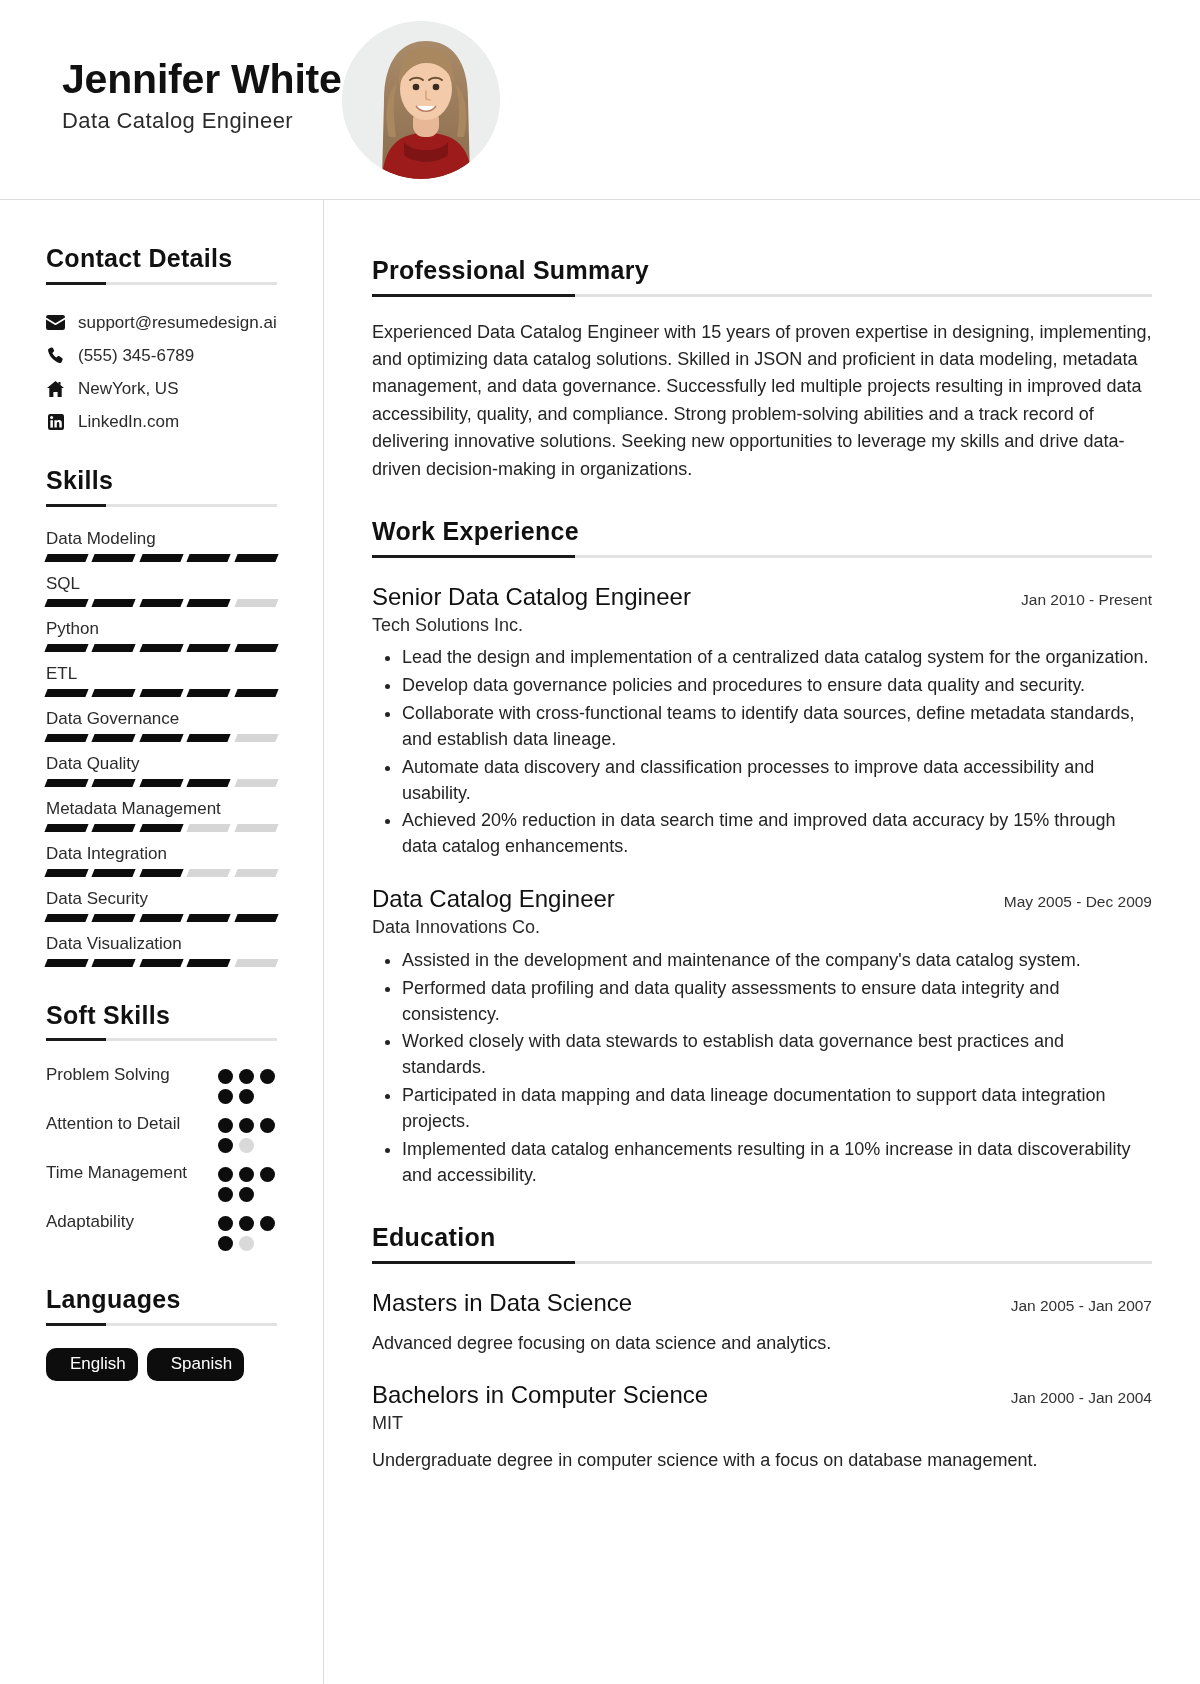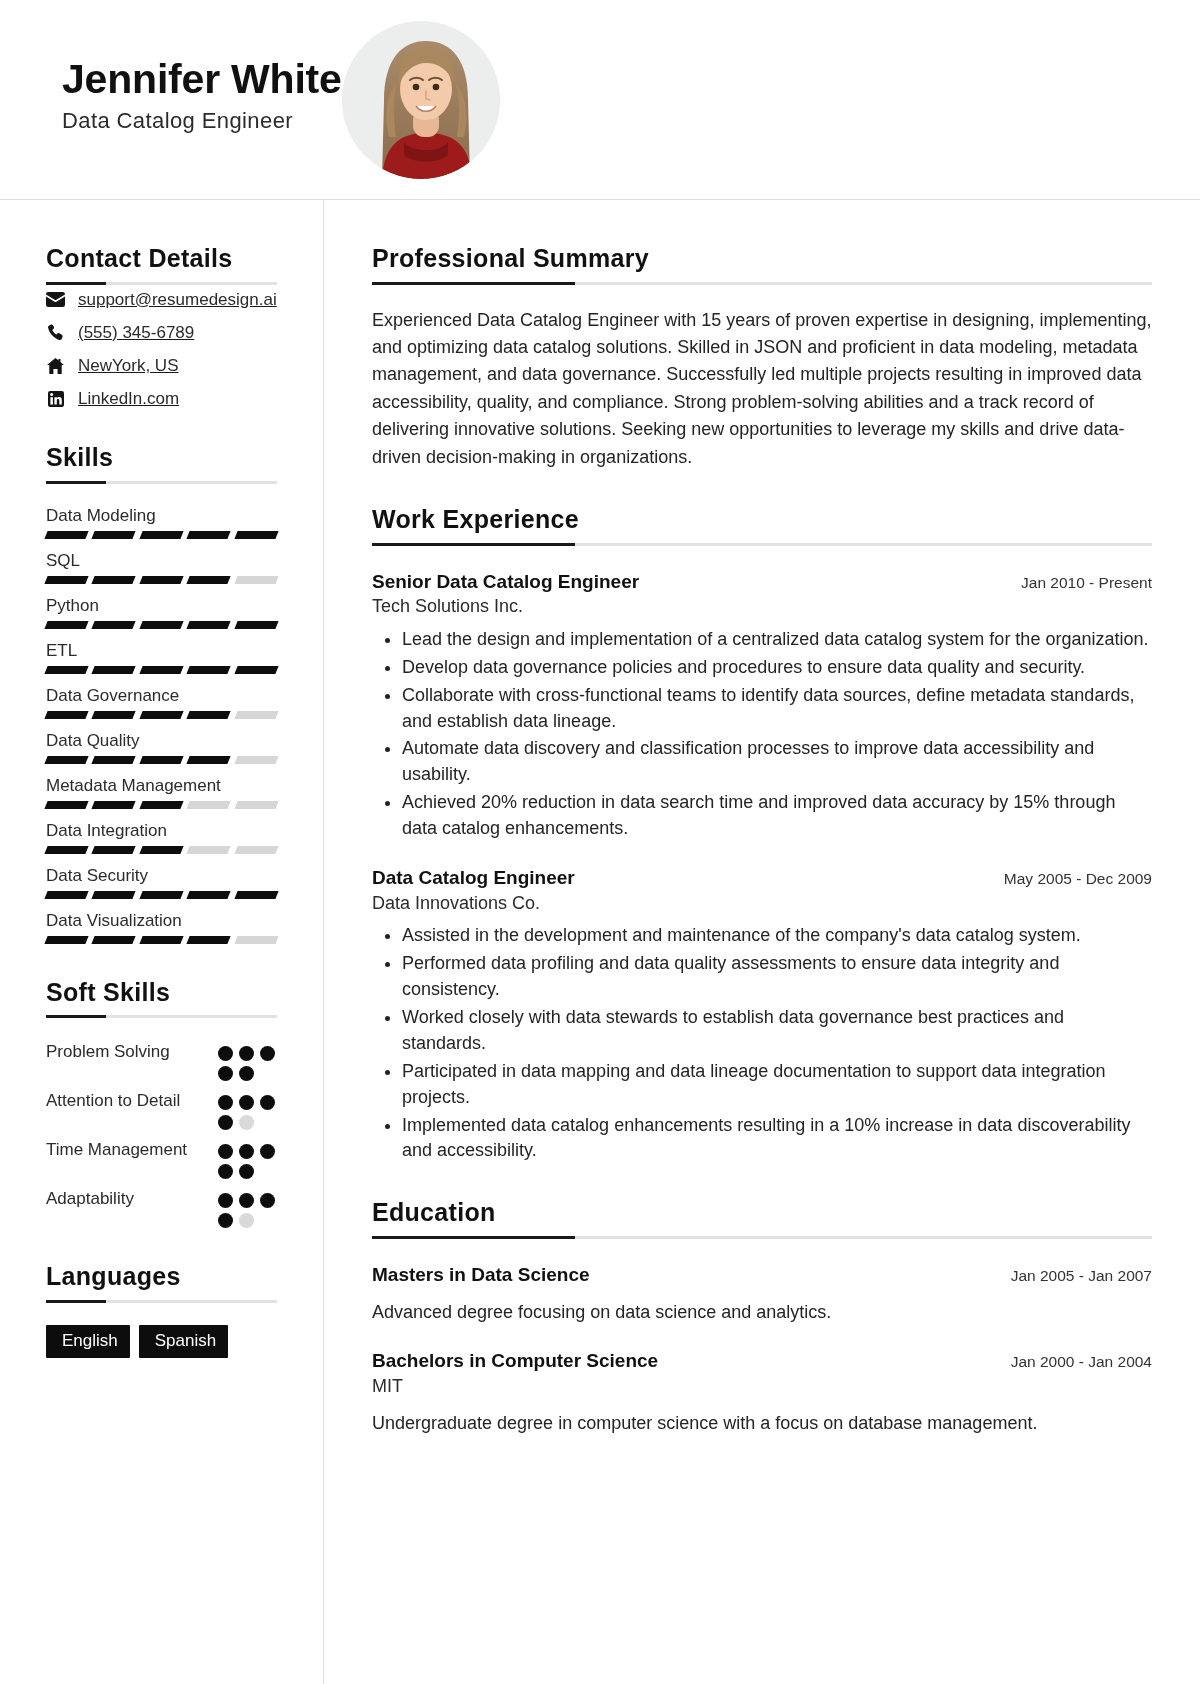--- a/index.html
+++ b/index.html
@@ -87,24 +87,24 @@
     width: 100%;
   }
   .sec-rule::before {
     content: "";
     position: absolute;
     left: 0; top: 0;
     height: 3px;
     width: 26%;
     background: #1a1a1a;
   }
-  .col-right .sec-title { font-size: 25px; }
-
-  
-  .contact-list { margin-top: 5px; text-decoration: underline; }
+  .col-right .sec-title { font-size: 25px; margin-top: 12px; }
+
+  
+  .contact-list { margin-top: 28px; }
   .contact-row {
     display: flex;
     align-items: center;
     gap: 13px;
     margin-bottom: 13px;
     font-size: 17px;
     color: #2b2b2b;
   }
   .c-icon {
     width: 19px;
@@ -171,22 +171,22 @@
   .lang-list {
     margin-top: 22px;
     display: flex;
     flex-wrap: wrap;
     gap: 9px;
   }
   .lang-tag {
     background: #0d0d0d;
     color: #fff;
     font-size: 17px;
-    padding: 6px 12px 7px 16px;
-    border-radius: 1px;
+    padding: 6px 12px 7px 24px;
+    border-radius: 10px;
     line-height: 1.2;
   }
 
   
   .summary-text {
     margin-top: 22px;
     font-size: 18px;
     line-height: 1.52;
     color: #242424;
     text-align: left;
@@ -194,22 +194,22 @@
 
   
   .entry { margin-top: 24px; }
   .entry-head {
     display: flex;
     align-items: baseline;
     justify-content: space-between;
     gap: 18px;
   }
   .entry-role {
-    font-size: 19px;
-    font-weight: 700;
+    font-size: 24px;
+    font-weight: 400;
     color: #111;
     line-height: 1.25;
   }
   .entry-date {
     font-size: 15.5px;
     color: #333;
     white-space: nowrap;
     flex: none;
   }
   .entry-org {

